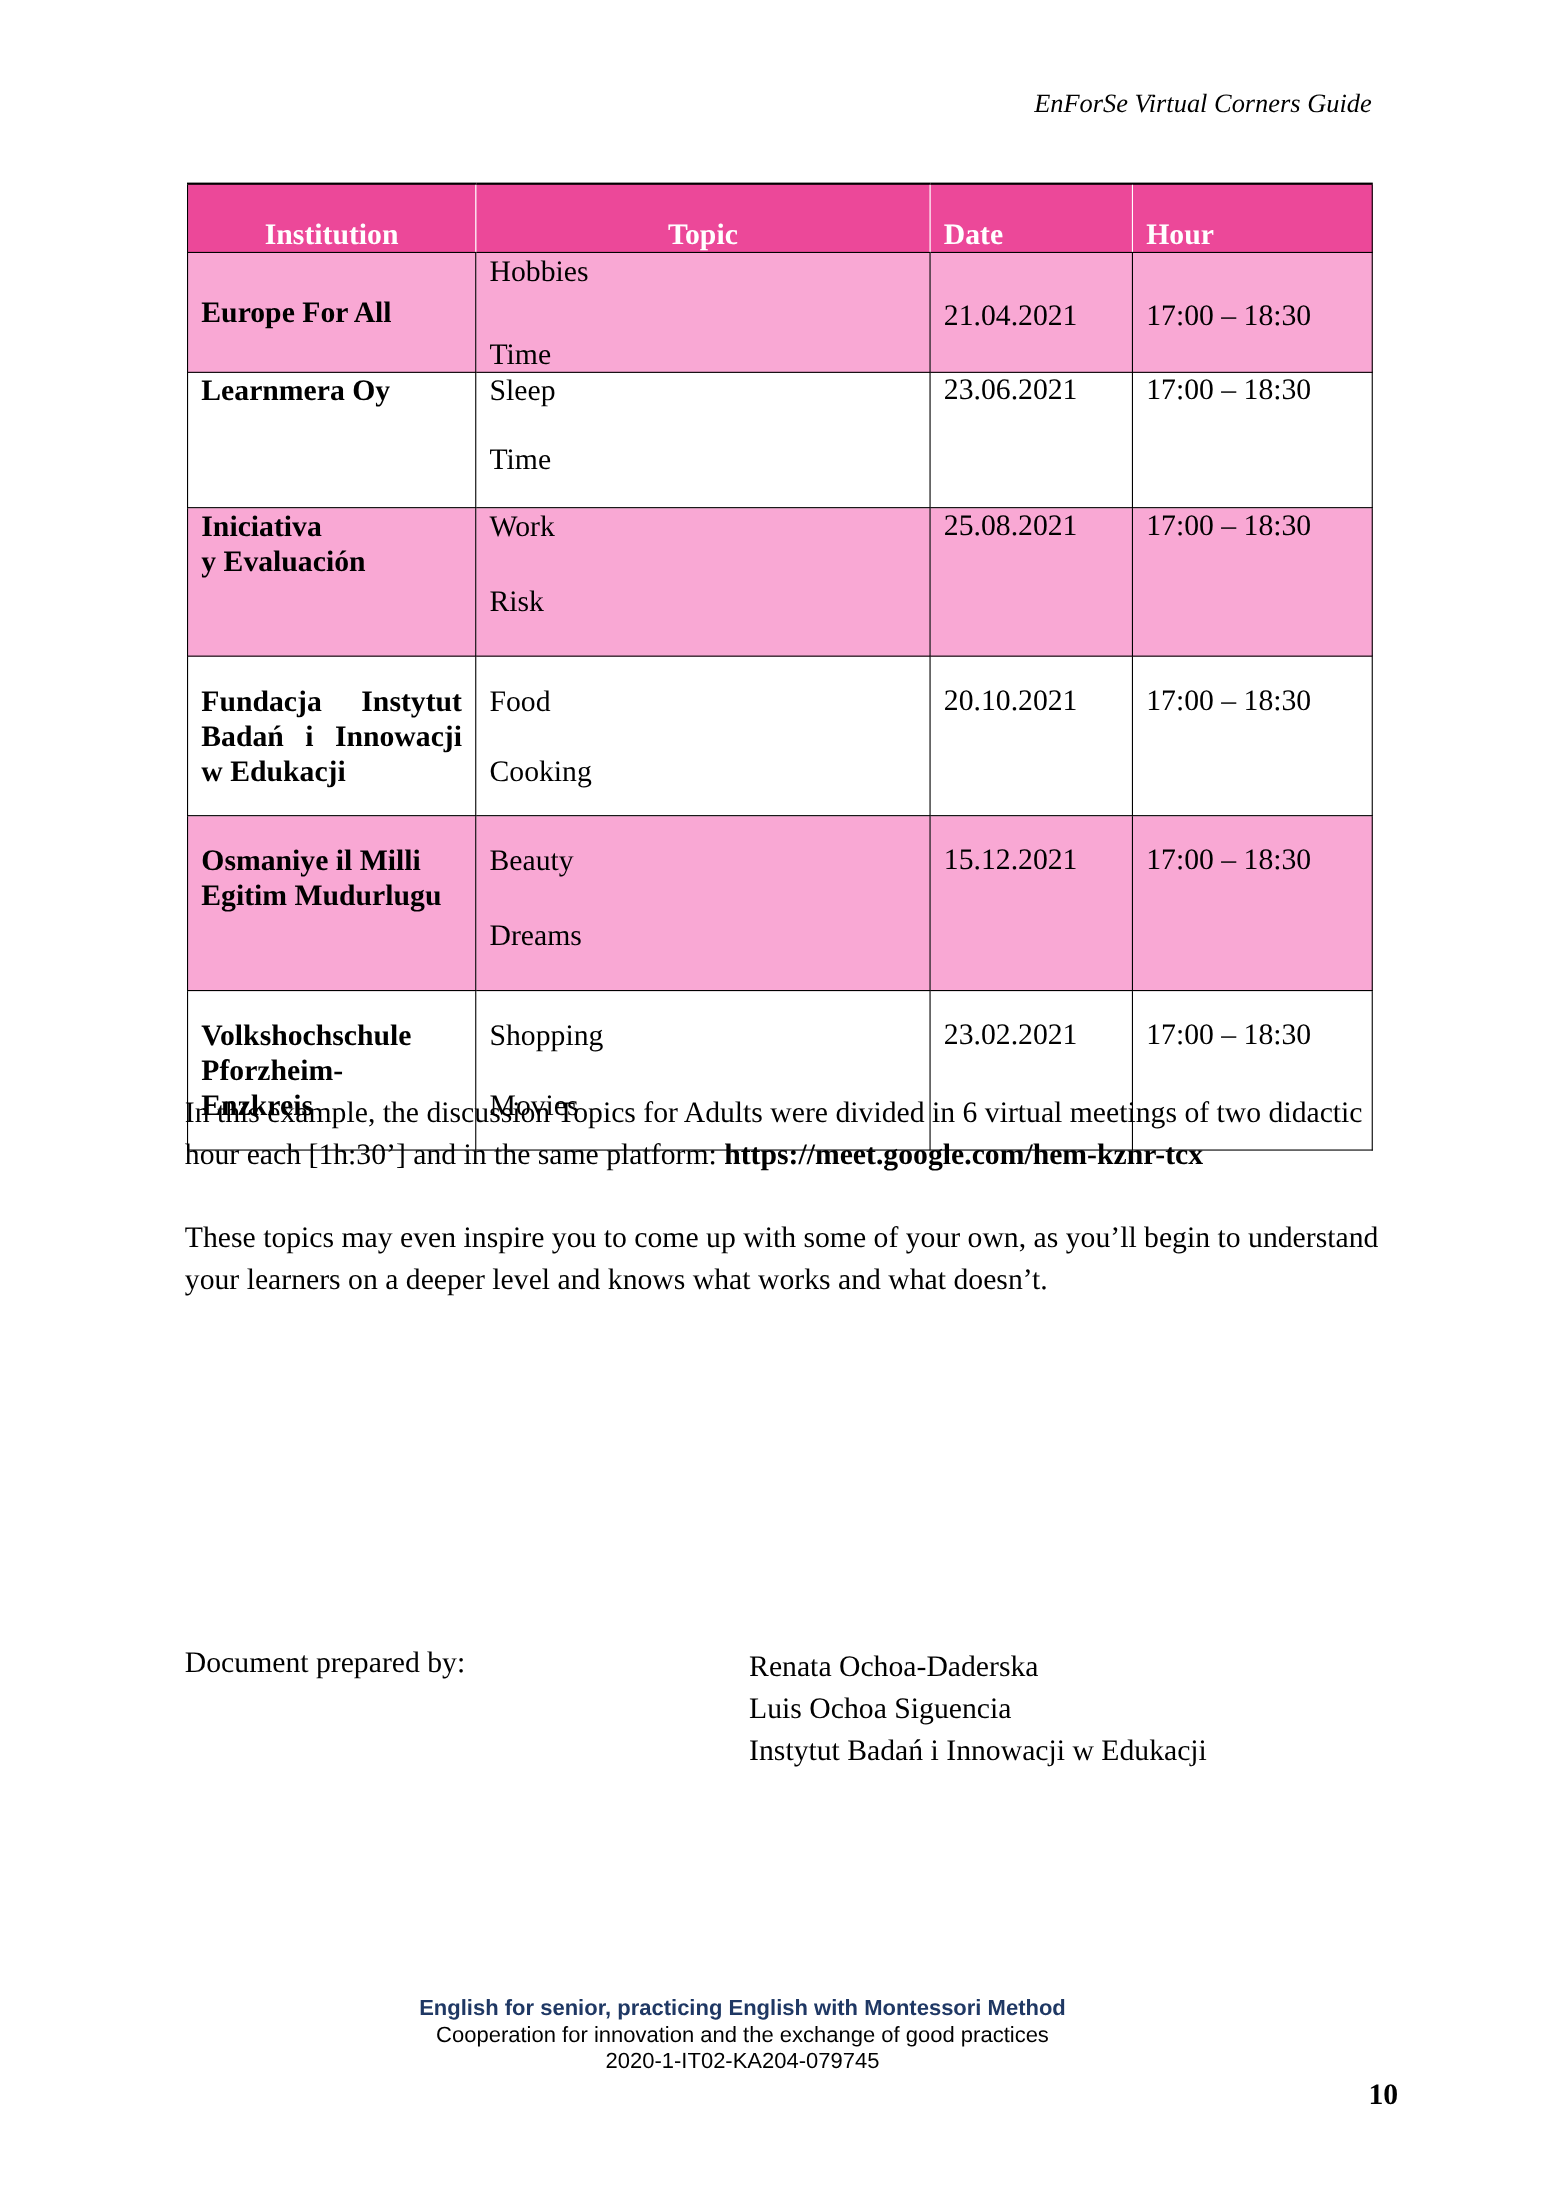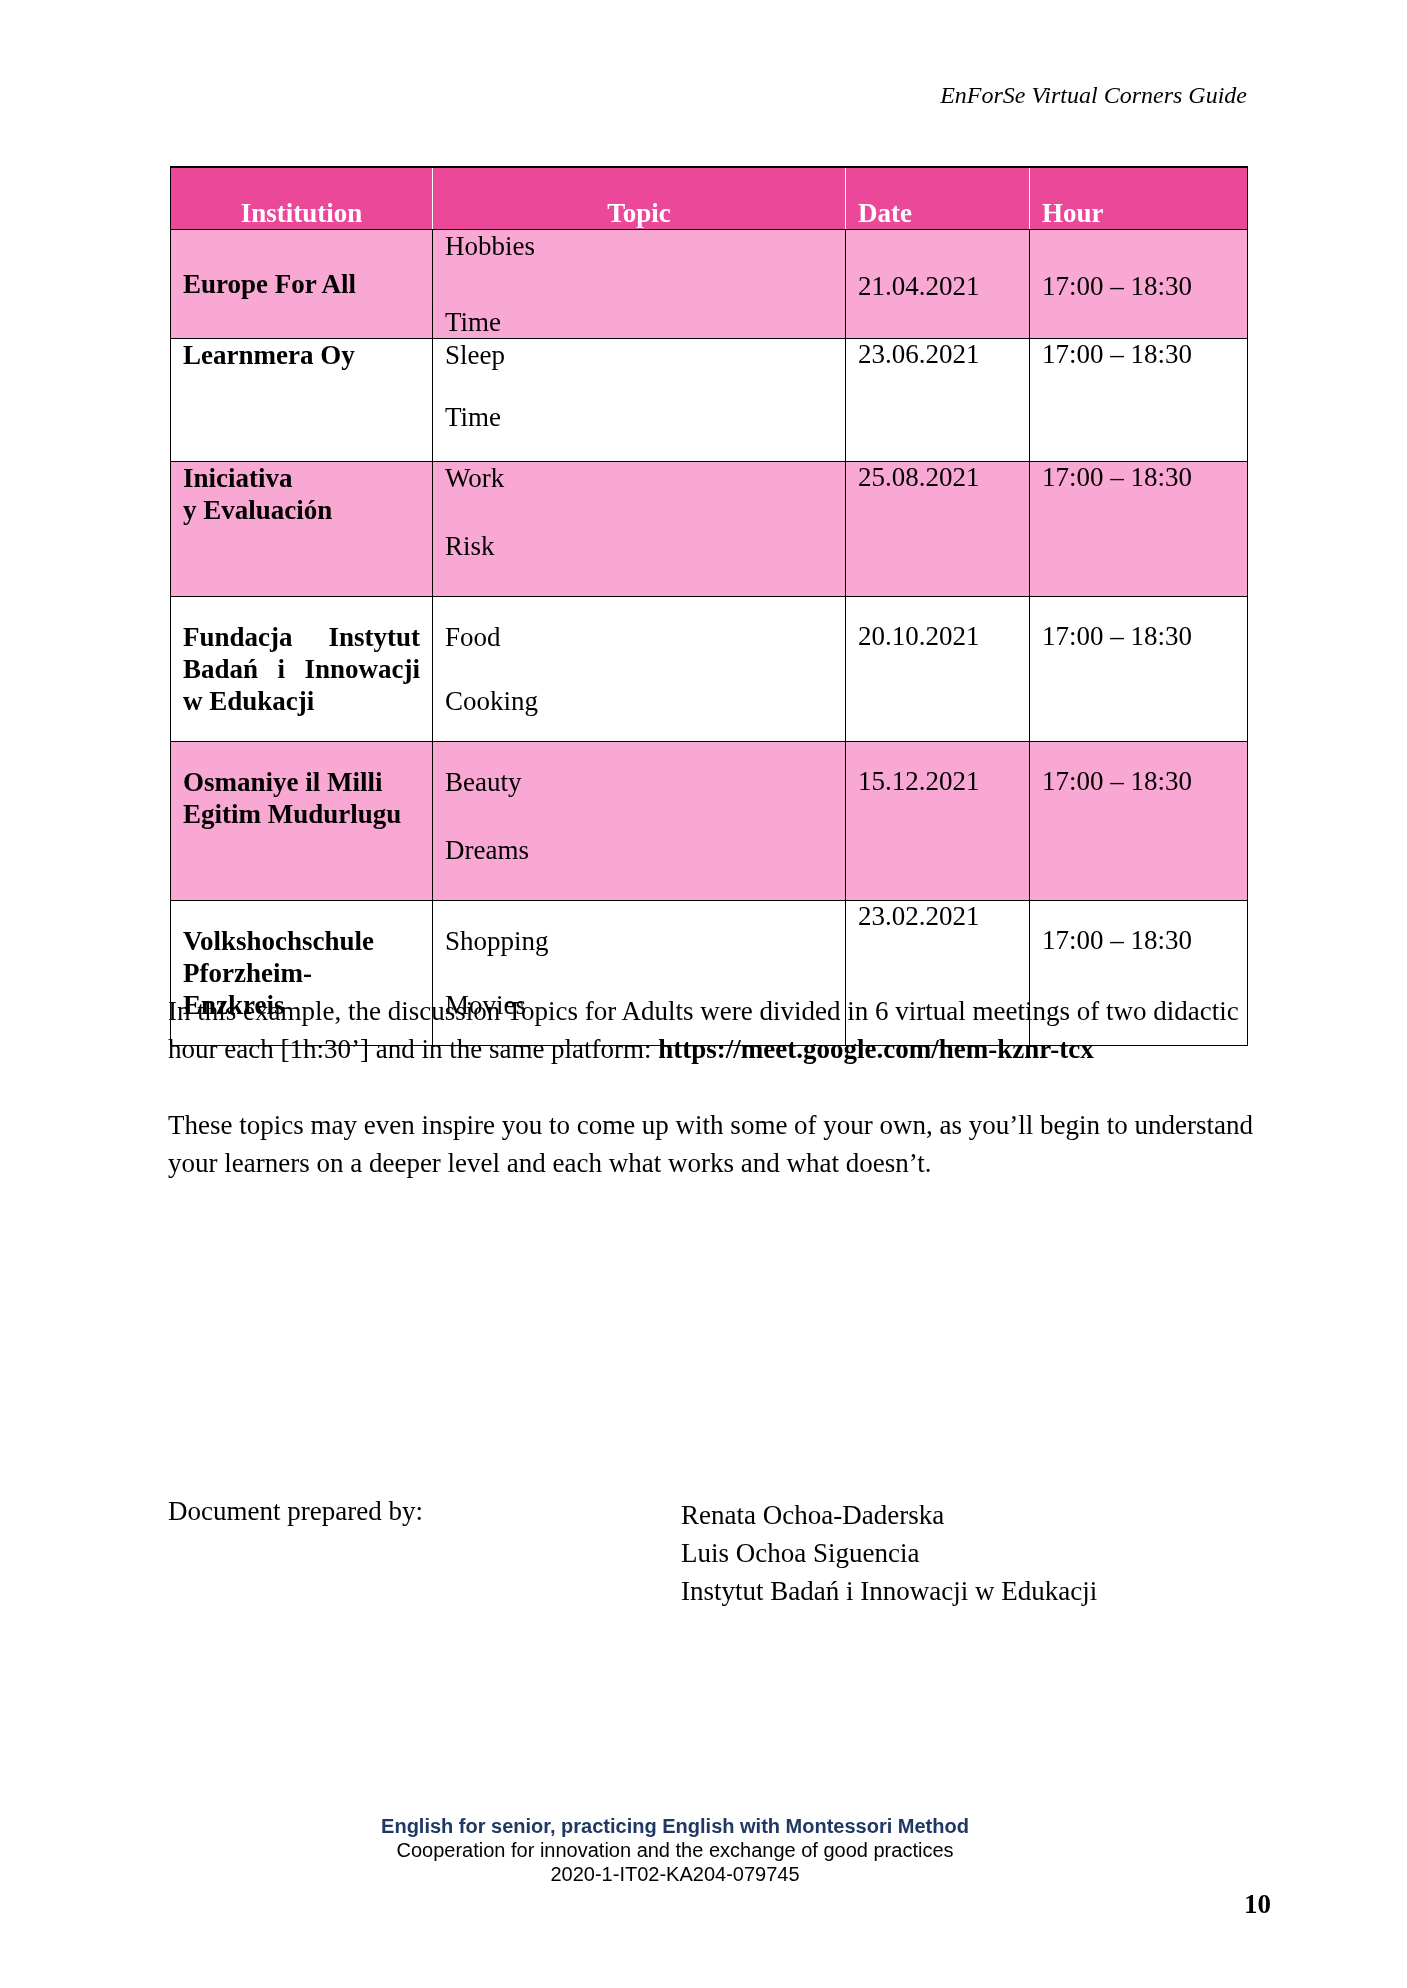--- a/index.html
+++ b/index.html
@@ -135,29 +135,29 @@
     <tr class="row row-5">
       <td class="inst-cell" style="padding-top:24px">
         <span style="display:block">Volkshochschule</span>
         <span style="display:block">Pforzheim-</span>
         <span style="display:block">Enzkreis</span>
       </td>
       <td class="topic-cell" style="padding-top:24px">
         <span class="topic-line">Shopping</span>
         <span class="topic-line second" style="margin-top:32px">Movies</span>
       </td>
-      <td class="date-cell" style="">23.02.2021</td>
+      <td class="date-cell" style="padding-top:24px">23.02.2021</td>
       <td class="hour-cell" style="padding-top:24px">17:00 – 18:30</td>
     </tr>
   </tbody>
 </table>
 
 <p class="paragraph para-1" style="margin:0"><span>In this example, the discussion Topics for Adults were divided in 6 virtual meetings of two didactic hour each [1h:30’] and in the same platform: </span><b>https://meet.google.com/hem-kznr-tcx</b></p>
 
-<p class="paragraph para-2" style="margin:0">These topics may even inspire you to come up with some of your own, as you’ll begin to understand your learners on a deeper level and each what works and what doesn’t.</p>
+<p class="paragraph para-2" style="margin:0">These topics may even inspire you to come up with some of your own, as you’ll begin to understand your learners on a deeper level and knows what works and what doesn’t.</p>
 
 <div class="prepared-label">Document prepared by:</div>
 <div class="prepared-names">
   <div>Renata Ochoa-Daderska</div>
   <div>Luis Ochoa Siguencia</div>
   <div>Instytut Badań i Innowacji w Edukacji</div>
 </div>
 
 <div class="footer">
   <div class="title">English for senior, practicing English with Montessori Method</div>

